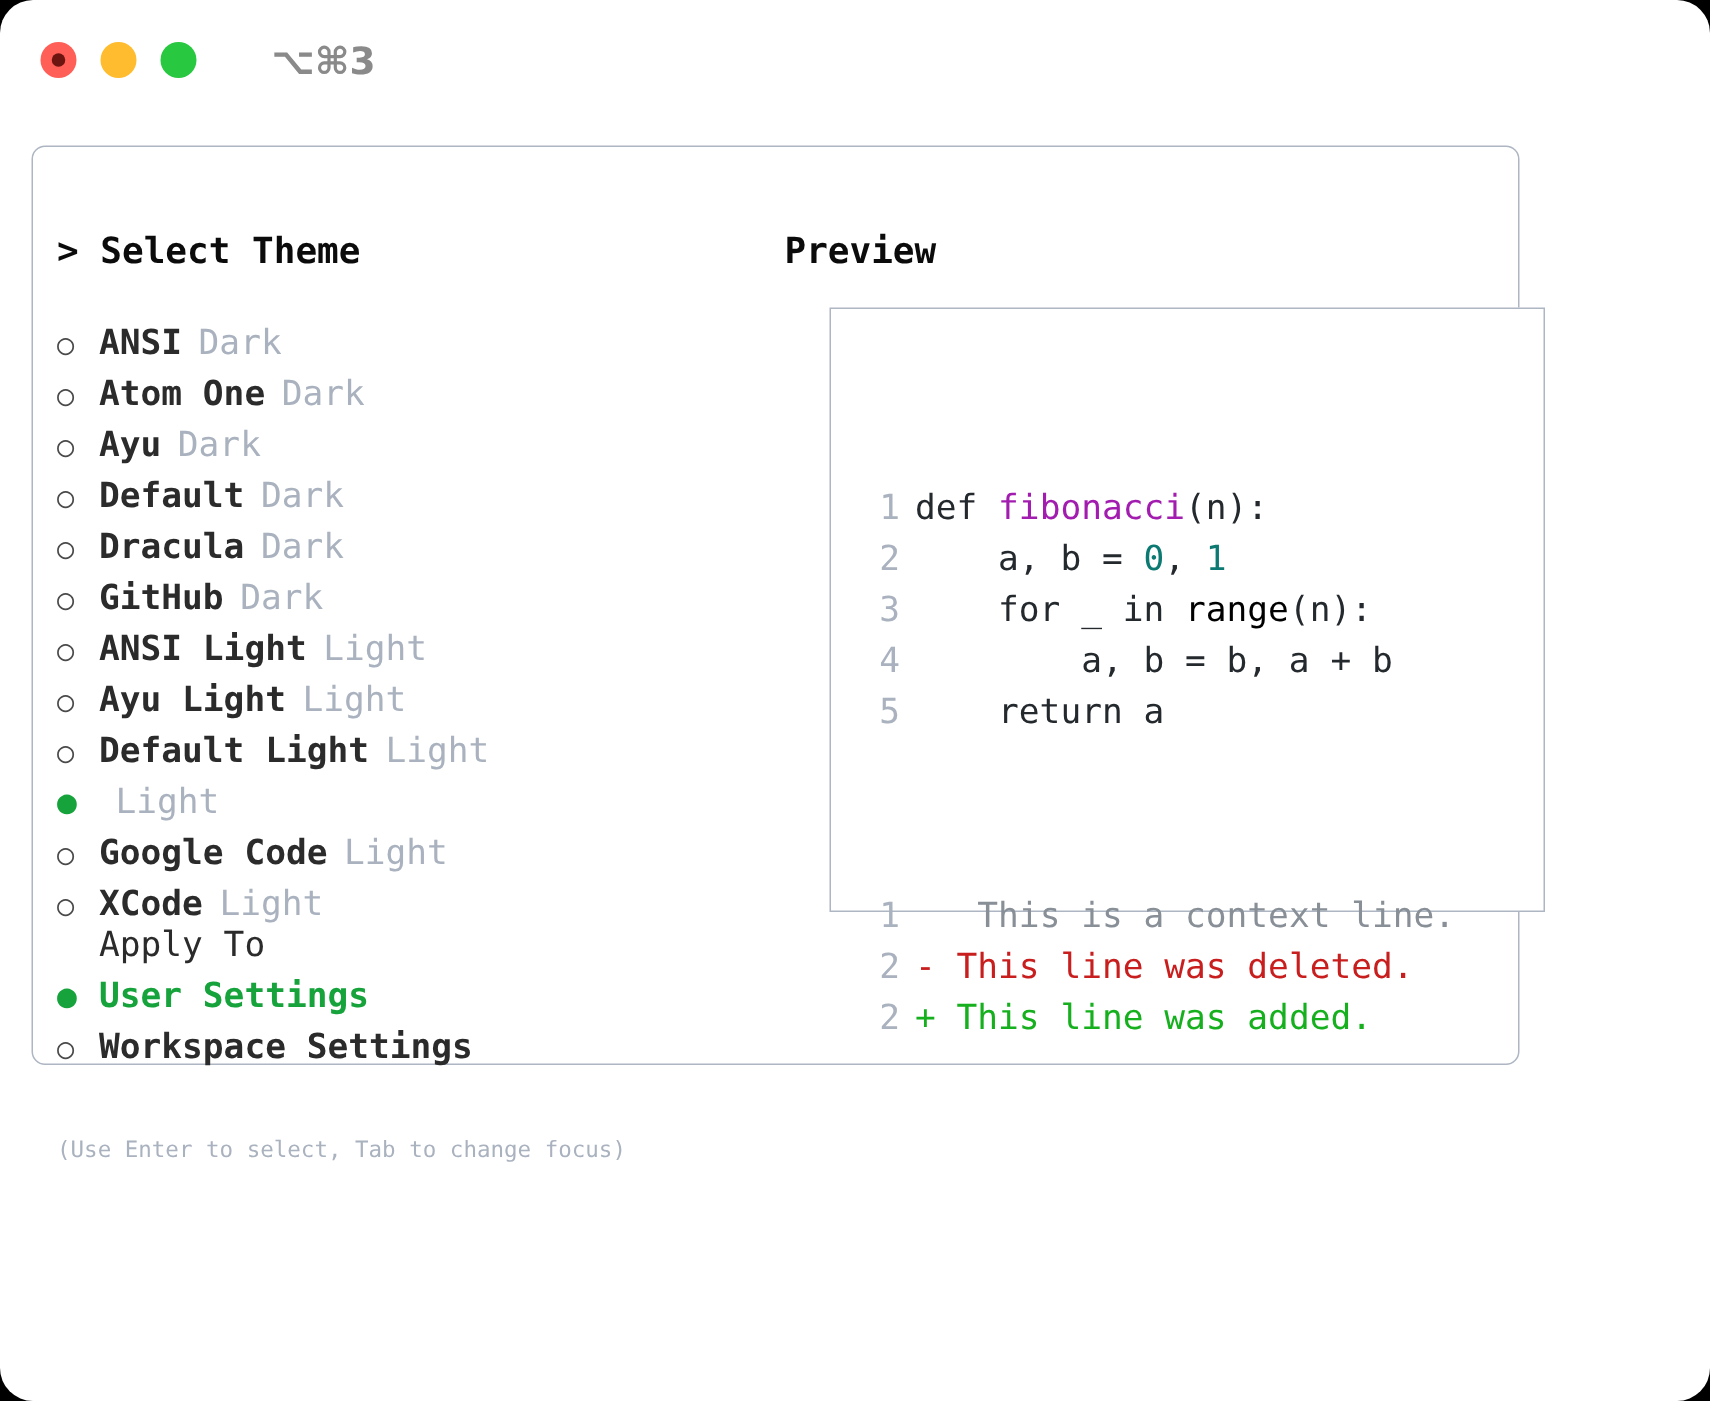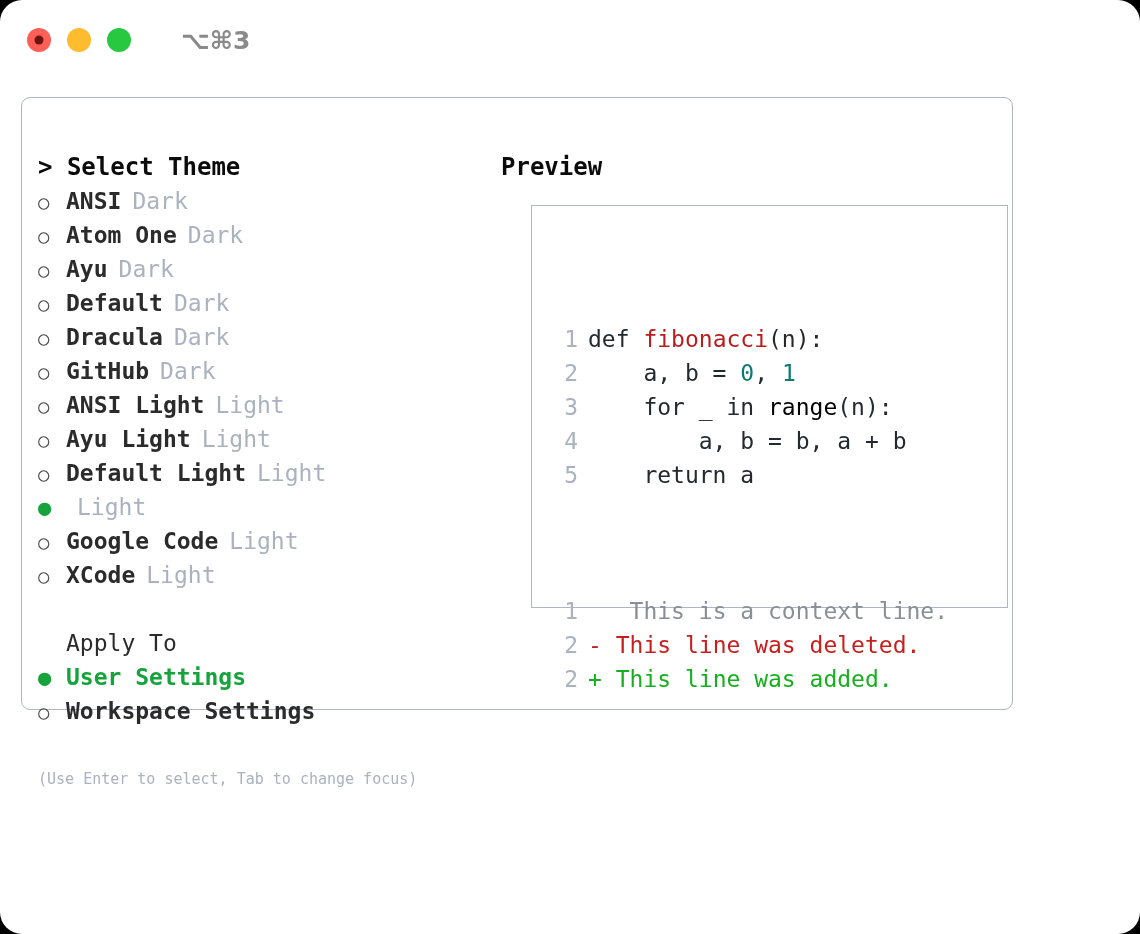--- a/index.html
+++ b/index.html
@@ -89,21 +89,21 @@
 
   
   .col-left {
     position: absolute;
     left: 16px;
     top: 52px;
     width: 440px;
   }
   .col-right {
     position: absolute;
-    left: 479px;
+    left: 501px;
     top: 52px;
     width: 500px;
   }
 
   .heading {
     font-size: 24px;
     font-weight: bold;
     color: #0b0b0b;
     line-height: 34px;
     white-space: pre;
@@ -133,30 +133,31 @@
   .row-label {
     color: #2b2b2b;
     font-weight: bold;
   }
   .row.selected .row-label {
     color: #17a33c;
   }
   .row-kind {
     color: #a9b2be;
     margin-left: 11px;
+    margin-top: 28px;
   }
 
   .group-title {
     display: flex;
     height: 34px;
     line-height: 34px;
     font-size: 23px;
     color: #2b2b2b;
     white-space: pre;
-    margin-top: 34px;
+    margin-top: 21px;
     text-align: center;
   }
   .group-title .bullet { color: transparent; }
 
   .hint {
     margin-top: 34px;
     font-size: 15px;
     color: #a9b2be;
     line-height: 34px;
     width: 410px;
@@ -184,21 +185,21 @@
   .code-line { display: flex; white-space: pre; }
   .lineno {
     width: 30px;
     flex: 0 0 30px;
     text-align: right;
     color: #a9b2be;
     margin-right: 10px;
   }
   .code-text { color: #24292e; }
 
-  .tok-func { color: #b91c1c; }
+  .tok-func { color: #a21caf; }
   .tok-num  { color: #0c7a72; }
   .tok-call { color: #000000; }
 
   .diff-area { margin-top: 34px; }
   .diff-ctx  { color: #888f97; }
   .diff-del  { color: #c81e1e; }
   .diff-add  { color: #16b01e; }
 </style>
 </head>
 <body>

